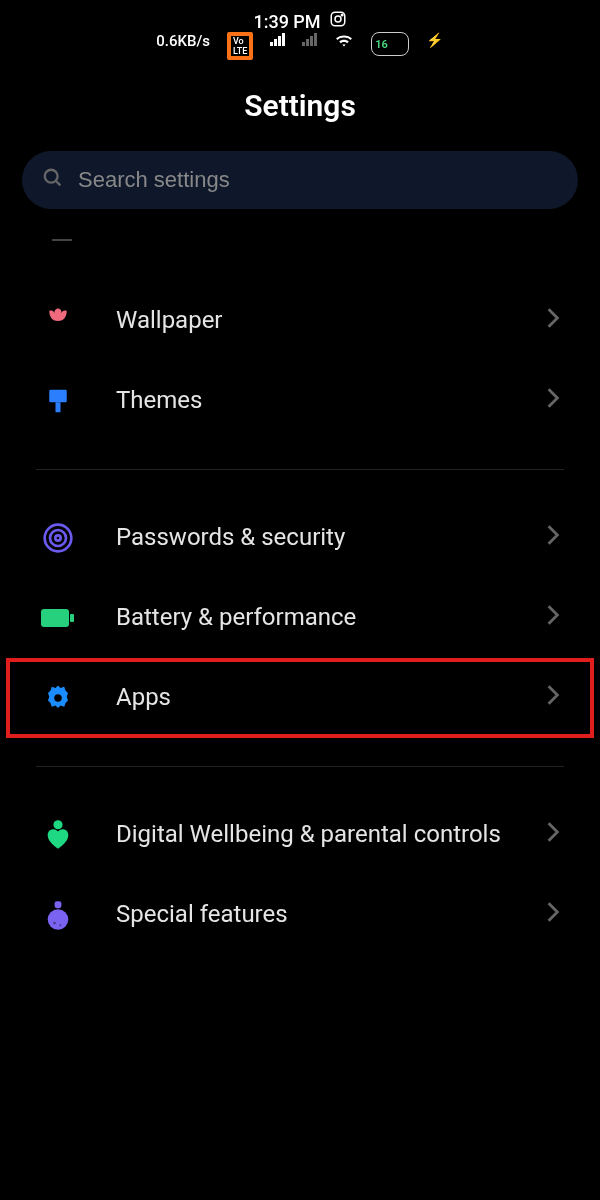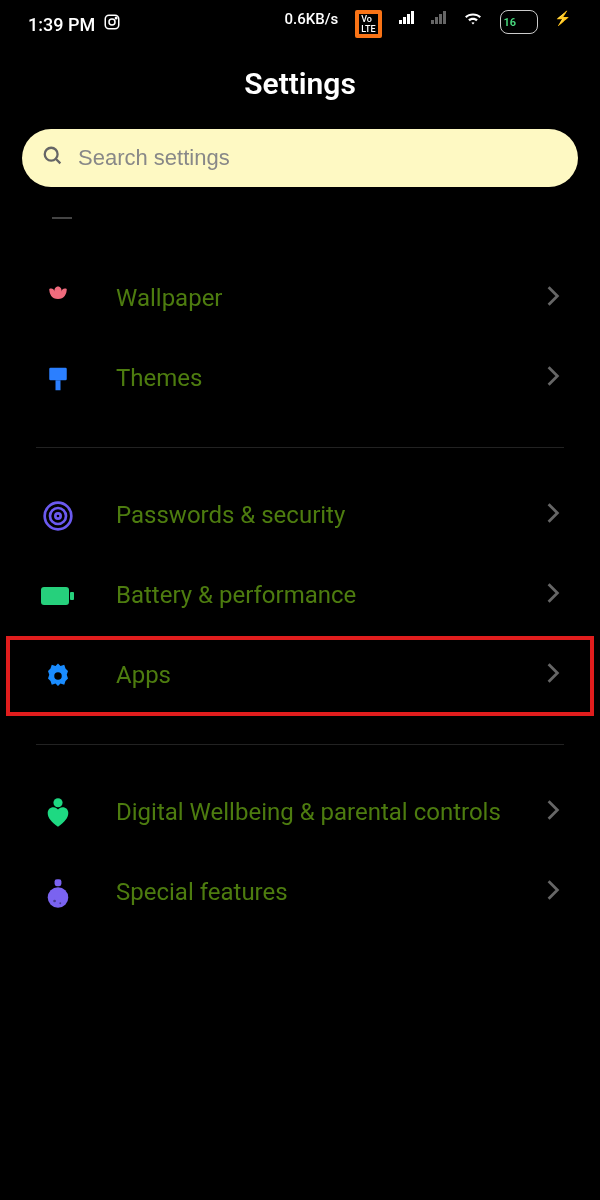--- a/index.html
+++ b/index.html
@@ -11,20 +11,21 @@
     font-family: -apple-system, BlinkMacSystemFont, "Segoe UI", Roboto, sans-serif;
     overflow: hidden;
   }
   .status-bar {
     display: flex;
     justify-content: space-between;
     align-items: center;
     padding: 10px 28px;
     font-size: 18px;
     font-weight: 500;
+    flex-direction: column;
   }
   .status-left { display: flex; align-items: center; gap: 8px; }
   .status-right { display: flex; gap: 17px; font-size: 15px; }
   .battery {
     border: 1.5px solid #ccc;
     border-radius: 8px;
     width: 38px;
     height: 24px;
     display: flex;
     align-items: center;
@@ -34,21 +35,21 @@
   }
   .battery-level { color: #4ade80; font-weight: 600; }
   .header {
     text-align: center;
     font-size: 30px;
     font-weight: 600;
     padding: 18px 0 28px;
   }
   .search-bar {
     margin: 0 22px;
-    background: #fef9c3;
+    background: #0f172a;
     border-radius: 32px;
     display: flex;
     align-items: center;
     padding: 16px 20px;
     gap: 14px;
   }
   .search-bar input {
     background: transparent;
     border: none;
     outline: none;
@@ -86,21 +87,21 @@
     width: 36px;
     height: 36px;
     display: flex;
     align-items: center;
     justify-content: center;
     flex-shrink: 0;
   }
   .label {
     flex: 1;
     font-size: 24px;
-    color: #4d7c0f;
+    color: #e5e5e5;
     line-height: 1.3;
   }
   .chevron {
     color: #666;
     font-size: 24px;
     flex-shrink: 0;
   }
   .sig-bars { display:inline-flex; align-items:flex-end; gap:1px; height:14px; }
   .sig-bars span { width:3px; background:#fff; }
   .sig-bars.dim span { background:#666; }

